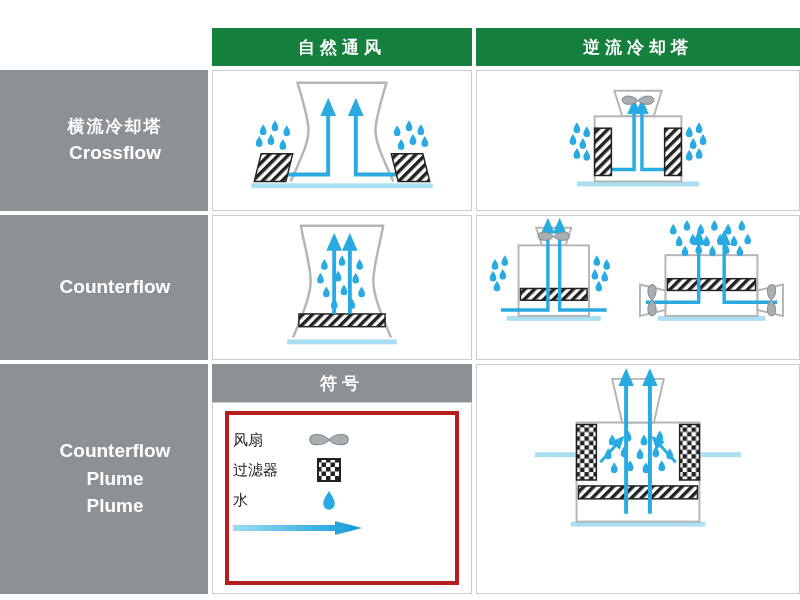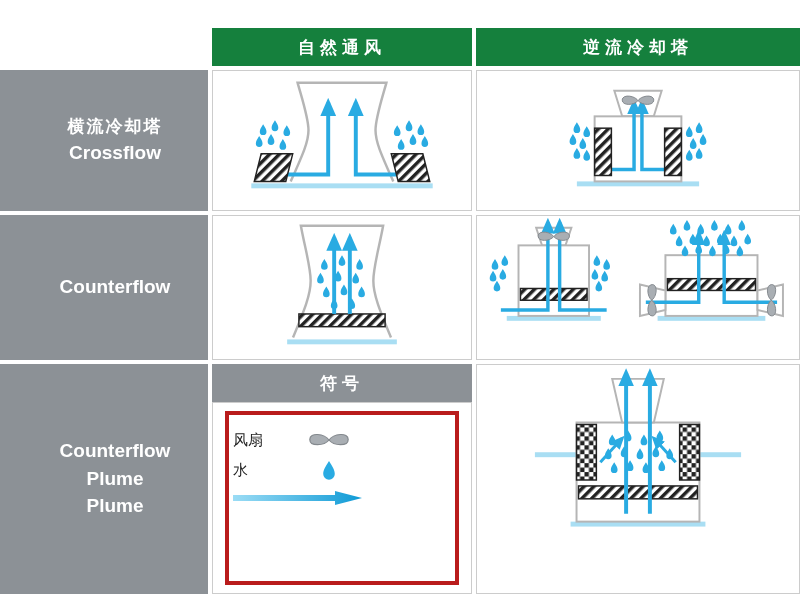--- a/index.html
+++ b/index.html
@@ -215,20 +215,28 @@
       <div class="legend-box">
         <div class="legend-row">
           <span class="lab">风扇</span>
           <span class="ico">
             <svg width="44" height="18" viewBox="-22 -9 44 18">
                 <use href="#fan" transform="scale(1.2)"></use>
               </svg>
           </span>
         </div>
         <div class="legend-row">
+          <span class="lab">过滤器</span>
+          <span class="ico">
+            <svg width="24" height="24" viewBox="0 0 24 24">
+                <rect x="1" y="1" width="22" height="22" fill="url(#checker)" stroke="#222" stroke-width="2"></rect>
+              </svg>
+          </span>
+        </div>
+        <div class="legend-row">
           <span class="lab">水</span>
           <span class="ico">
             <svg width="20" height="24" viewBox="-10 -12 20 24">
                 <use href="#drop" transform="translate(0,1.2) scale(1.7)"></use>
               </svg>
           </span>
         </div>
         <div class="legend-row">
           <span>
             <svg width="132" height="16" viewBox="0 0 132 16">

